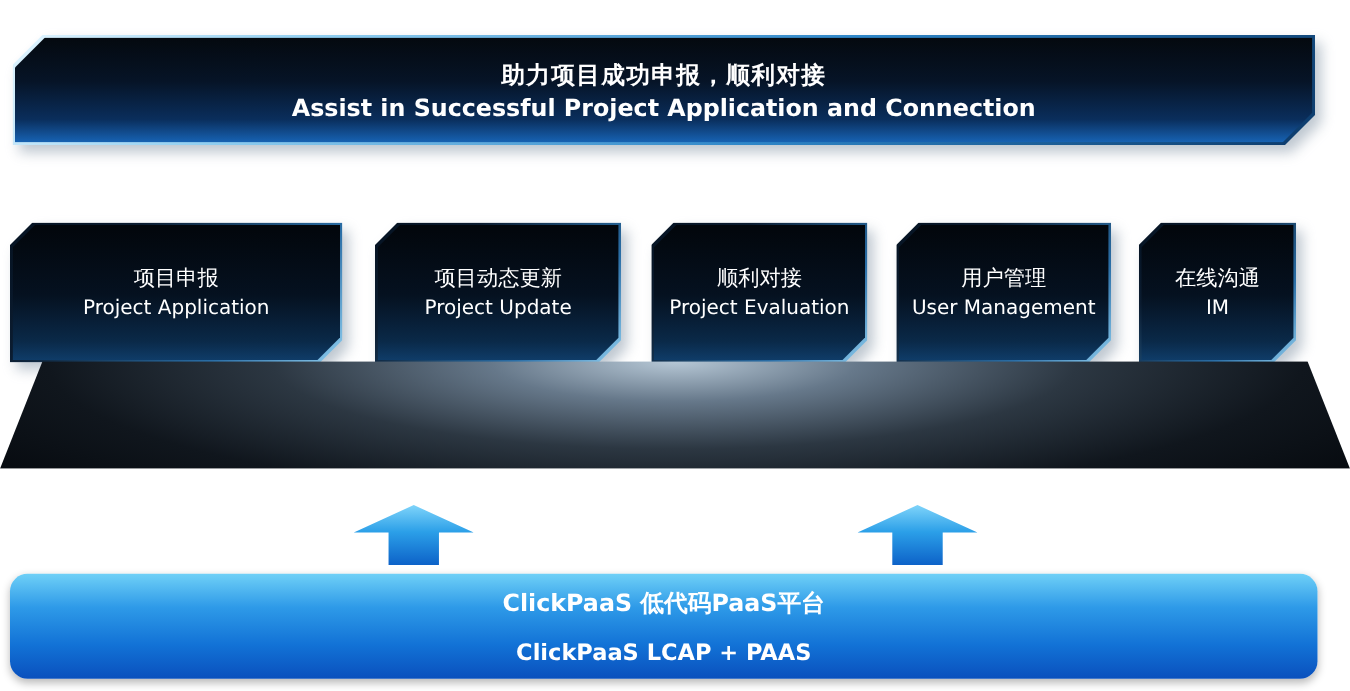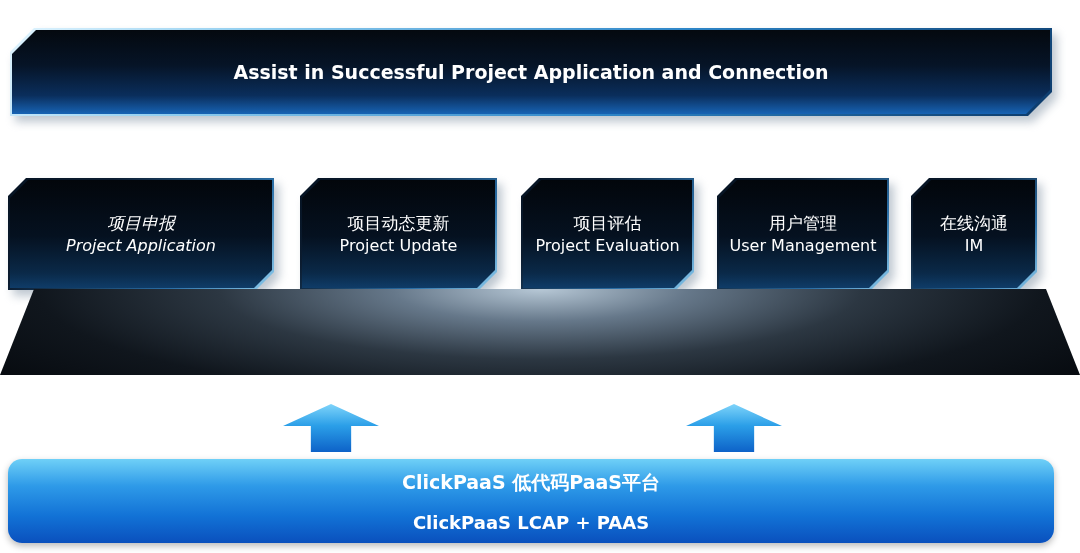--- a/index.html
+++ b/index.html
@@ -27,21 +27,21 @@
     position:absolute; inset:2px;
     background:linear-gradient(180deg,#04090f 0%,#061427 42%,#0a2e5c 78%,#1763b4 100%);
     display:flex; flex-direction:column; align-items:center; justify-content:center; gap:3px;
     color:#ffffff; text-align:center;
   }
   .banner-zh { font-size:19px; font-weight:700; letter-spacing:1px; }
   .banner-en { font-size:19px; font-weight:700; }
 
   
   .module-pos { top:178px; height:112px; }
-  .m0 { left:8px;   width:266px;font-style:italic; }
+  .m0 { left:8px;   width:266px; }
   .m1 { left:300px; width:197px;padding-left:20px; }
   .m2 { left:521px; width:173px; }
   .m3 { left:717px; width:172px; }
   .m4 { left:911px; width:126px; }
   .box-edge {
     position:absolute; inset:0;
     background:linear-gradient(315deg,#8ecdef 0%,#2a6ea6 28%,#0b1c30 72%,#051221 100%);
   }
   .box-face {
     position:absolute; inset:2px;
@@ -82,20 +82,21 @@
   .bar-en { font-size:18px; font-weight:700;text-align:center; }
 </style>
 </head>
 <body>
 
 <div class="stage">
 
   <div class="shadow banner-pos">
     <div class="chamfer banner-edge">
       <div class="chamfer banner-face">
+        <div class="banner-zh">助力项目成功申报，顺利对接</div>
         <div class="banner-en">Assist in Successful Project Application and Connection</div>
       </div>
     </div>
   </div>
 
   <div class="shadow module-pos m0">
     <div class="chamfer-s box-edge">
       <div class="chamfer-s box-face">
         <div class="mod-zh">项目申报</div>
         <div class="mod-en">Project Application</div>
@@ -108,21 +109,21 @@
       <div class="chamfer-s box-face">
         <div class="mod-zh">项目动态更新</div>
         <div class="mod-en">Project Update</div>
       </div>
     </div>
   </div>
 
   <div class="shadow module-pos m2">
     <div class="chamfer-s box-edge">
       <div class="chamfer-s box-face">
-        <div class="mod-zh">项目评估</div>
+        <div class="mod-zh">顺利对接</div>
         <div class="mod-en">Project Evaluation</div>
       </div>
     </div>
   </div>
 
   <div class="shadow module-pos m3">
     <div class="chamfer-s box-edge">
       <div class="chamfer-s box-face">
         <div class="mod-zh">用户管理</div>
         <div class="mod-en">User Management</div>

